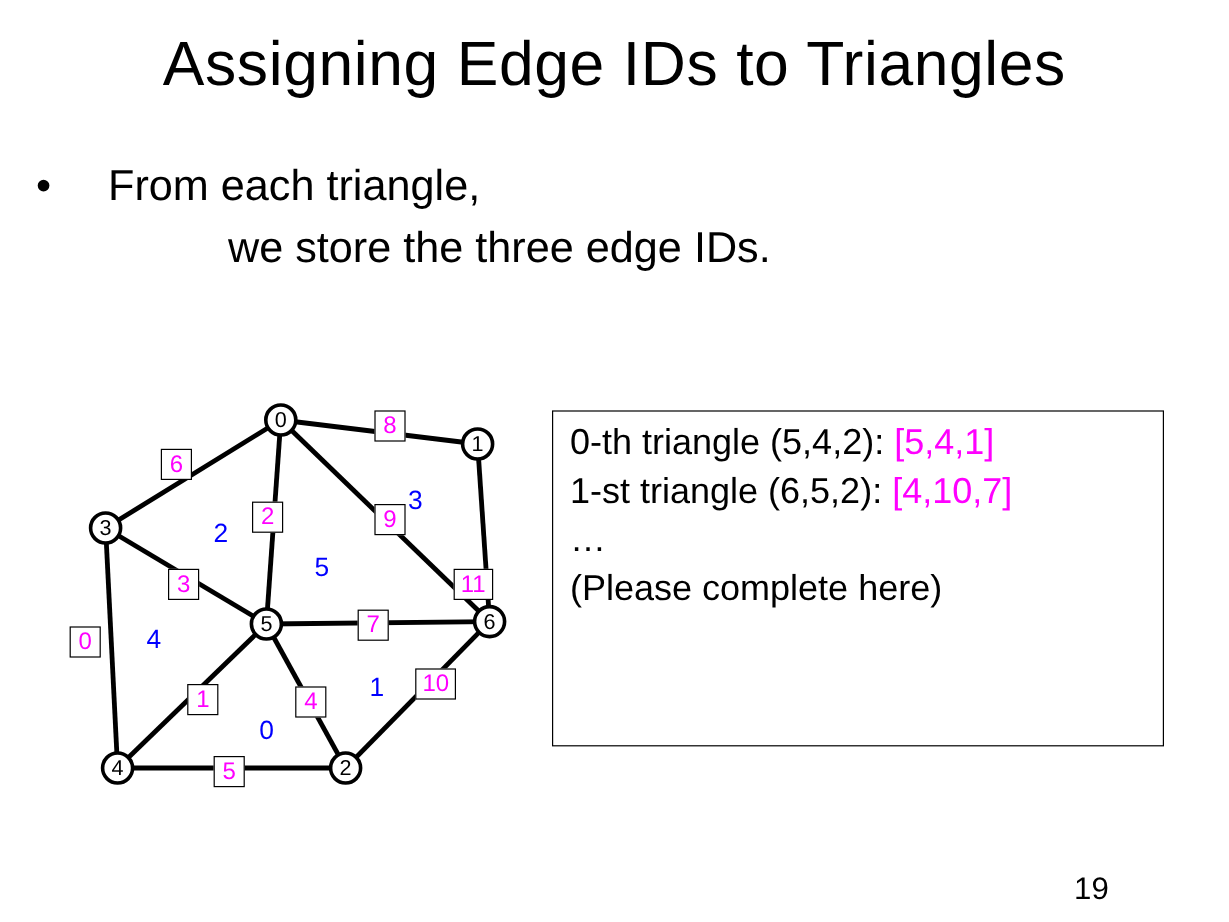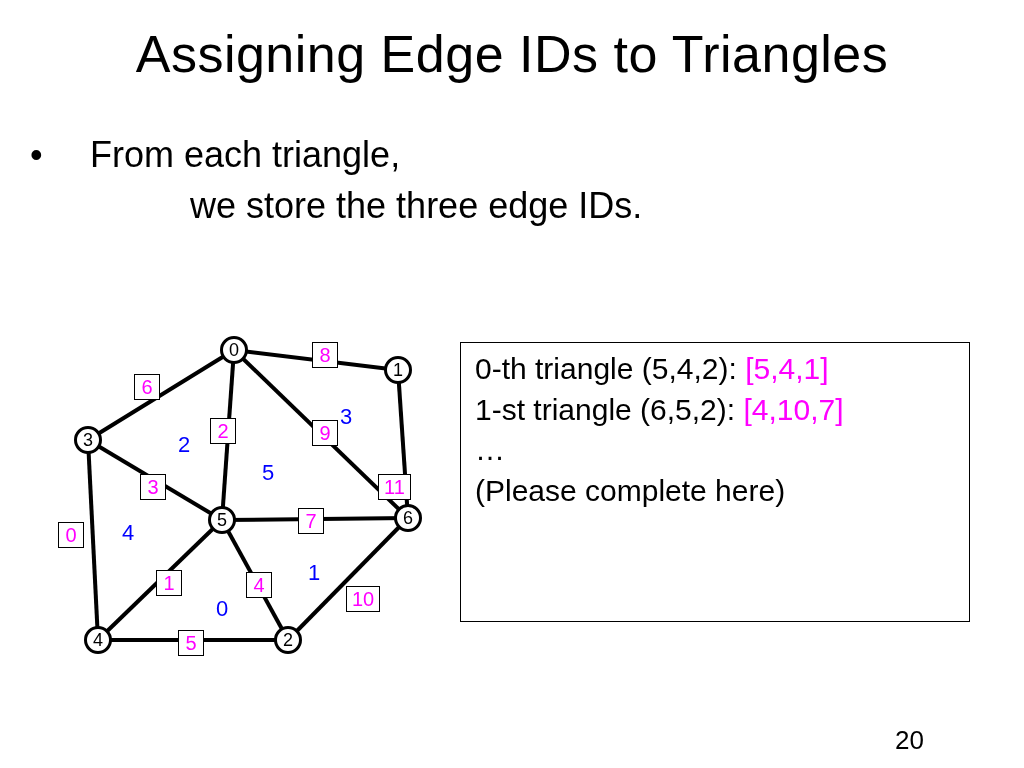--- a/index.html
+++ b/index.html
@@ -174,21 +174,21 @@
     <div class="edgelbl" style="left:8px;   top:202px;">0</div>
     <div class="edgelbl" style="left:106px; top:250px;">1</div>
     <div class="edgelbl" style="left:160px; top:98px;">2</div>
     <div class="edgelbl" style="left:90px;  top:154px;">3</div>
     <div class="edgelbl" style="left:196px; top:252px;">4</div>
     <div class="edgelbl" style="left:128px; top:310px;">5</div>
     <div class="edgelbl" style="left:84px;  top:54px;">6</div>
     <div class="edgelbl" style="left:248px; top:188px;">7</div>
     <div class="edgelbl" style="left:262px; top:22px;">8</div>
     <div class="edgelbl" style="left:262px; top:100px;">9</div>
-    <div class="edgelbl" style="left:296px; top:266px;">10</div>
+    <div class="edgelbl" style="left:296px; top:237px;">10</div>
     <div class="edgelbl" style="left:328px; top:110px;margin-top:44px;">11</div>
 
     <div class="facelbl" style="left:166px; top:276px;">0</div>
     <div class="facelbl" style="left:258px; top:240px;">1</div>
     <div class="facelbl" style="left:128px; top:112px;">2</div>
     <div class="facelbl" style="left:290px; top:84px;">3</div>
     <div class="facelbl" style="left:72px;  top:200px;">4</div>
     <div class="facelbl" style="left:212px; top:140px;">5</div>
   </div>
 
@@ -196,14 +196,14 @@
     <div>
       <span>0-th triangle (5,4,2): </span><span class="pink">[5,4,1]</span>
     </div>
     <div>
       <span>1-st triangle (6,5,2): </span><span class="pink">[4,10,7]</span>
     </div>
     <div>…</div>
     <div>(Please complete here)</div>
   </div>
 
-  <div class="pagenum">20</div>
+  <div class="pagenum">19</div>
 </div>
 
 </body></html>

